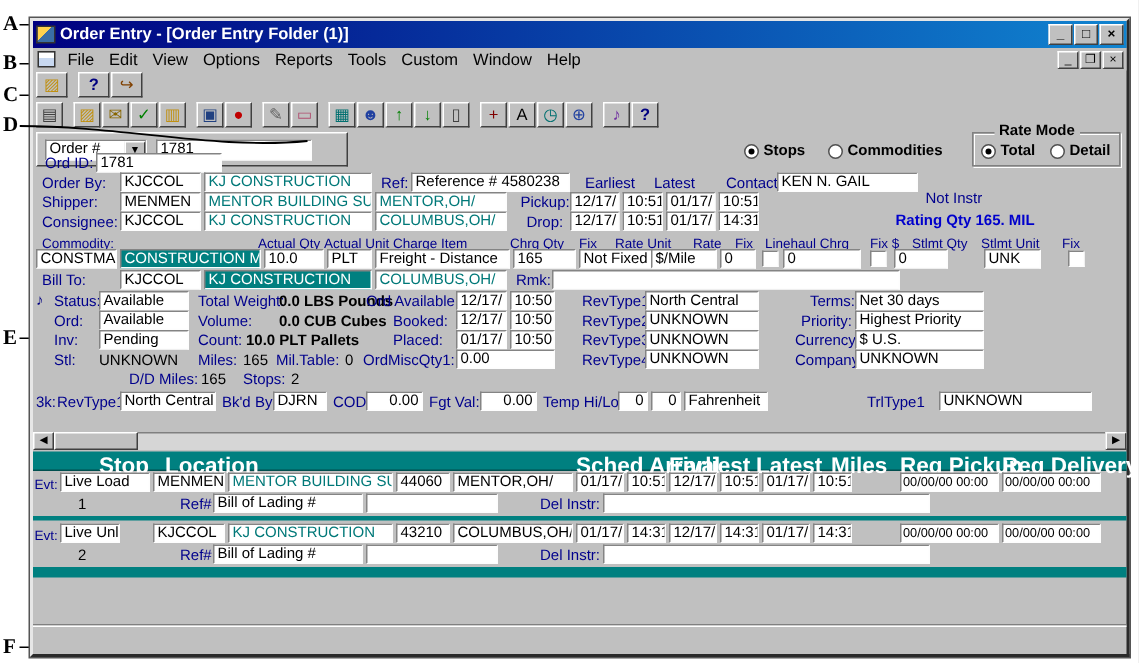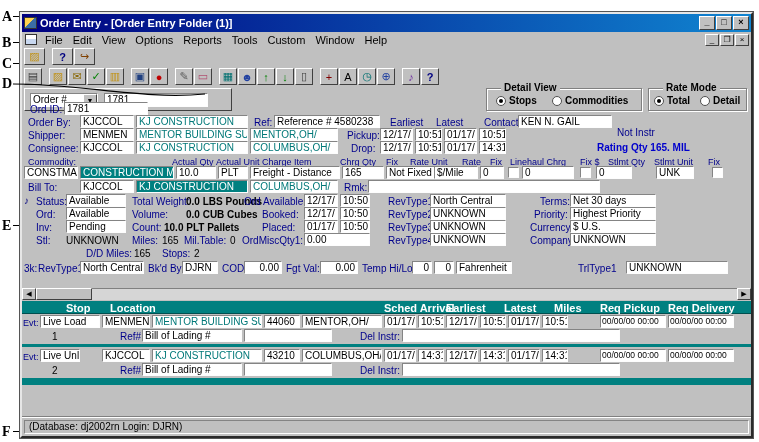--- a/index.html
+++ b/index.html
@@ -53,21 +53,21 @@
   .radio{position:absolute;width:10px;height:10px;border-radius:50%;background:#fff;border:1px solid #505050}
   .radio.sel::after{content:"";position:absolute;left:2px;top:2px;width:4px;height:4px;border-radius:50%;background:#000}
   .rlbl{position:absolute;font-size:10px;font-weight:bold;color:#000;white-space:nowrap}
   .combobtn{position:absolute;width:14px;height:12px;background:#c0c0c0;border:1px solid;border-color:#fff #404040 #404040 #fff;
             font-size:7px;line-height:11px;text-align:center;color:#000}
   .sbar{position:absolute;left:0;width:729px;height:12px;background:#d6d6d6;border-top:1px solid #808080}
   .sbtn{position:absolute;width:14px;height:12px;background:#c0c0c0;border:1px solid;border-color:#fff #404040 #404040 #fff;
         font-size:7px;line-height:10px;text-align:center;color:#000}
   .sthumb{position:absolute;width:56px;height:12px;background:#c0c0c0;border:1px solid;border-color:#fff #404040 #404040 #fff}
   .gridhdr{position:absolute;left:0;width:729px;height:13px;background:#008080;border-bottom:1px solid #004f4f}
-  .gh{position:absolute;top:1px;color:#fff;font-weight:bold;font-size:11px;white-space:nowrap}
+  .gh{position:absolute;top:1px;color:#fff;font-weight:bold;font-size:15px;white-space:nowrap}
   .tealband{position:absolute;left:0;width:729px;background:#008080}
   .groove{position:absolute;left:0;width:729px;height:2px;border-top:1px solid #808080;border-bottom:1px solid #fff}
   .statusbar{position:absolute;left:2px;bottom:2px;width:725px;height:14px;background:#c0c0c0}
   .statuspanel{position:absolute;left:0;top:0;width:725px;height:14px;border:1px solid;border-color:#848484 #fdfdfd #fdfdfd #848484;
                font-size:10px;line-height:12px;color:#000;padding:0 4px}
   .noteicon{position:absolute;font-size:10px;color:#000080}
   svg.callout{position:absolute;pointer-events:none}
 </style>
 </head>
 <body>
@@ -192,23 +192,20 @@
       <span class="tbtn">
           <span>?</span>
         </span>
     </div>
 
     <div class="panelout" style="left:2px;top:74px;width:208px;height:23px"></div>
     <div class="f" style="left:8px;top:79px;width:68px;height:14px"><span>Order #</span></div>
     <span class="combobtn" style="left:61px;top:80px">▼</span>
     <div class="f" style="left:82px;top:79px;width:104px;height:14px">1781</div>
 
-    <div class="groupbox" style="left:464px;top:74px;width:156px;height:23px">
-      <span class="gblabel">Detail View</span>
-    </div>
     <span class="radio sel" style="left:474px;top:82px"></span>
     <span class="rlbl" style="left:487px;top:81px">Stops</span>
     <span class="radio" style="left:530px;top:82px"></span>
     <span class="rlbl" style="left:543px;top:81px">Commodities</span>
 
     <div class="groupbox" style="left:626px;top:74px;width:99px;height:23px">
       <span class="gblabel">Rate Mode</span>
     </div>
     <span class="radio sel" style="left:632px;top:82px"></span>
     <span class="rlbl" style="left:645px;top:81px">Total</span>
@@ -417,18 +414,15 @@
     <span class="l" style="left:98px;top:351px">Ref#</span>
     <div class="f" style="left:120px;top:349px;width:100px">Bill of Lading #</div>
     <div class="f" style="left:222px;top:349px;width:88px"></div>
     <span class="l" style="left:338px;top:351px">Del Instr:</span>
     <div class="f" style="left:380px;top:349px;width:218px"></div>
 
     <div class="tealband" style="top:364px;height:7px"></div>
 
     <div class="groove" style="top:402px"></div>
 
-    <div class="statusbar">
-      <div class="statuspanel">(Database: dj2002rn   Login: DJRN)</div>
-    </div>
 
   </div>
 </div>
 
 </body></html>

